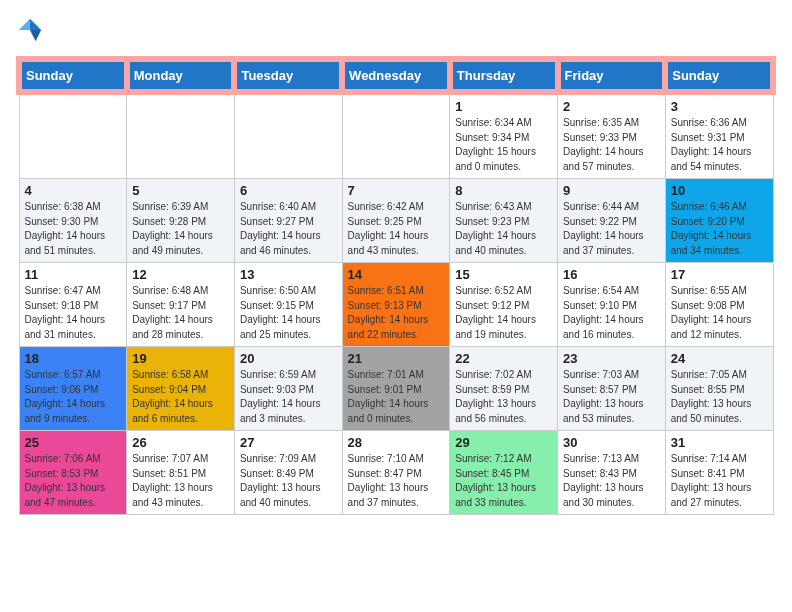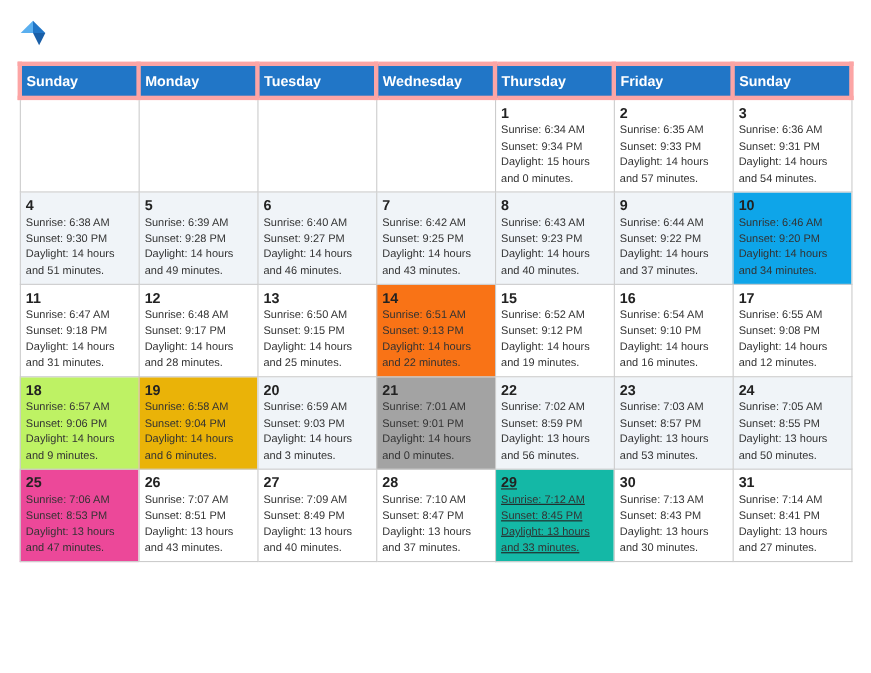--- a/index.html
+++ b/index.html
@@ -58,21 +58,21 @@
       border-collapse: collapse;
       table-layout: fixed;
     }
     thead th {
       background: #2176c7;
       color: #fff;
       font-size: 13px;
       font-weight: bold;
       padding: 6px 4px;
       text-align: left;
-      border: 4px solid #fca5a5;
+      border: 6px solid #fca5a5;
     }
     tbody td {
       border: 1px solid #ccc;
       vertical-align: top;
       padding: 4px 5px;
       font-size: 10.5px;
       color: #222;
       height: 82px;
       background: #fff;
     }
@@ -203,21 +203,21 @@
         <td style="background: rgb(255, 255, 255);"><span class="day-number">16</span><span class="day-info" style="white-space: pre-line;">Sunrise: 6:54 AM
 Sunset: 9:10 PM
 Daylight: 14 hours
 and 16 minutes.</span></td>
         <td style="background: rgb(255, 255, 255);"><span class="day-number">17</span><span class="day-info" style="white-space: pre-line;">Sunrise: 6:55 AM
 Sunset: 9:08 PM
 Daylight: 14 hours
 and 12 minutes.</span></td>
       </tr>
       <tr>
-        <td style="background: #bef264; margin-top: 27px;"><span class="day-number">18</span><span class="day-info" style="white-space: pre-line;">Sunrise: 6:57 AM
+        <td style="background: #3b82f6; margin-top: 27px;"><span class="day-number">18</span><span class="day-info" style="white-space: pre-line;">Sunrise: 6:57 AM
 Sunset: 9:06 PM
 Daylight: 14 hours
 and 9 minutes.</span></td>
         <td style="background: #eab308;"><span class="day-number">19</span><span class="day-info" style="white-space: pre-line;">Sunrise: 6:58 AM
 Sunset: 9:04 PM
 Daylight: 14 hours
 and 6 minutes.</span></td>
         <td style="background: rgb(240, 244, 248);"><span class="day-number">20</span><span class="day-info" style="white-space: pre-line;">Sunrise: 6:59 AM
 Sunset: 9:03 PM
 Daylight: 14 hours
@@ -249,21 +249,21 @@
 Daylight: 13 hours
 and 43 minutes.</span></td>
         <td style="background: rgb(255, 255, 255);"><span class="day-number">27</span><span class="day-info" style="white-space: pre-line;">Sunrise: 7:09 AM
 Sunset: 8:49 PM
 Daylight: 13 hours
 and 40 minutes.</span></td>
         <td style="background: rgb(255, 255, 255);"><span class="day-number">28</span><span class="day-info" style="white-space: pre-line;">Sunrise: 7:10 AM
 Sunset: 8:47 PM
 Daylight: 13 hours
 and 37 minutes.</span></td>
-        <td style="background: #14b8a6; text-decoration: underline;"><span class="day-number">29</span><span class="day-info" style="white-space: pre-line;">Sunrise: 7:12 AM
+        <td style="background: #86efac;"><span class="day-number">29</span><span class="day-info" style="white-space: pre-line;">Sunrise: 7:12 AM
 Sunset: 8:45 PM
 Daylight: 13 hours
 and 33 minutes.</span></td>
         <td style="background: rgb(255, 255, 255);"><span class="day-number">30</span><span class="day-info" style="white-space: pre-line;">Sunrise: 7:13 AM
 Sunset: 8:43 PM
 Daylight: 13 hours
 and 30 minutes.</span></td>
         <td style="background: rgb(255, 255, 255);"><span class="day-number">31</span><span class="day-info" style="white-space: pre-line;">Sunrise: 7:14 AM
 Sunset: 8:41 PM
 Daylight: 13 hours

